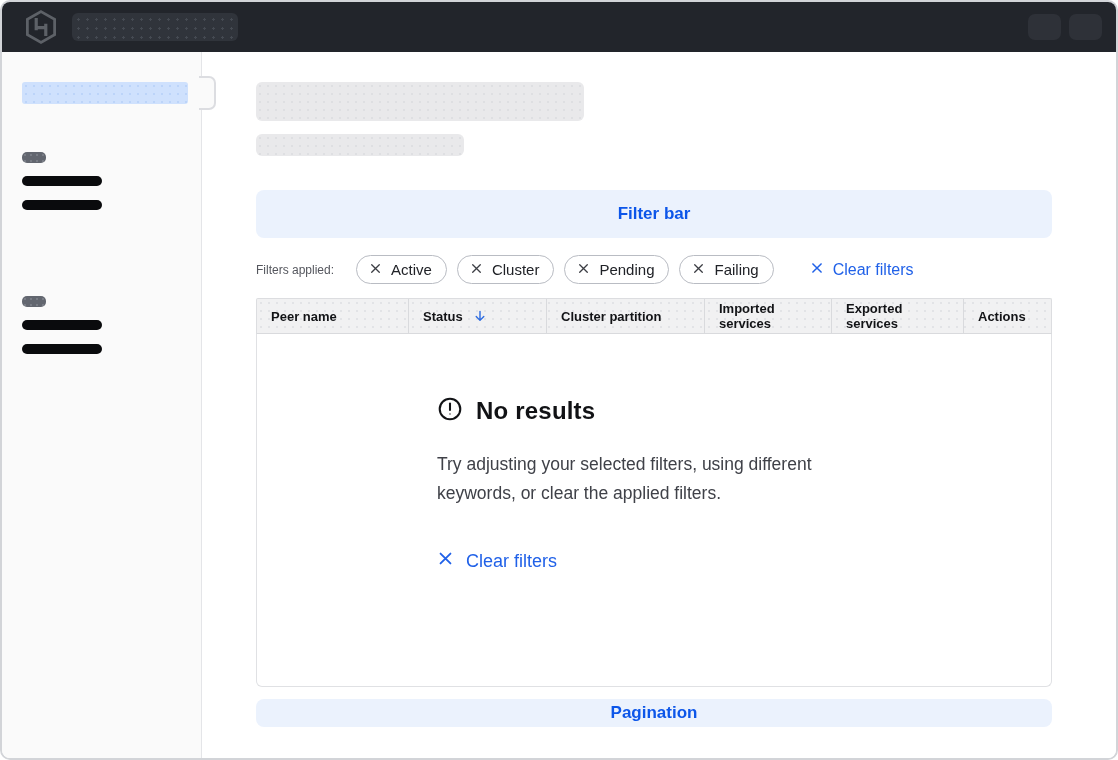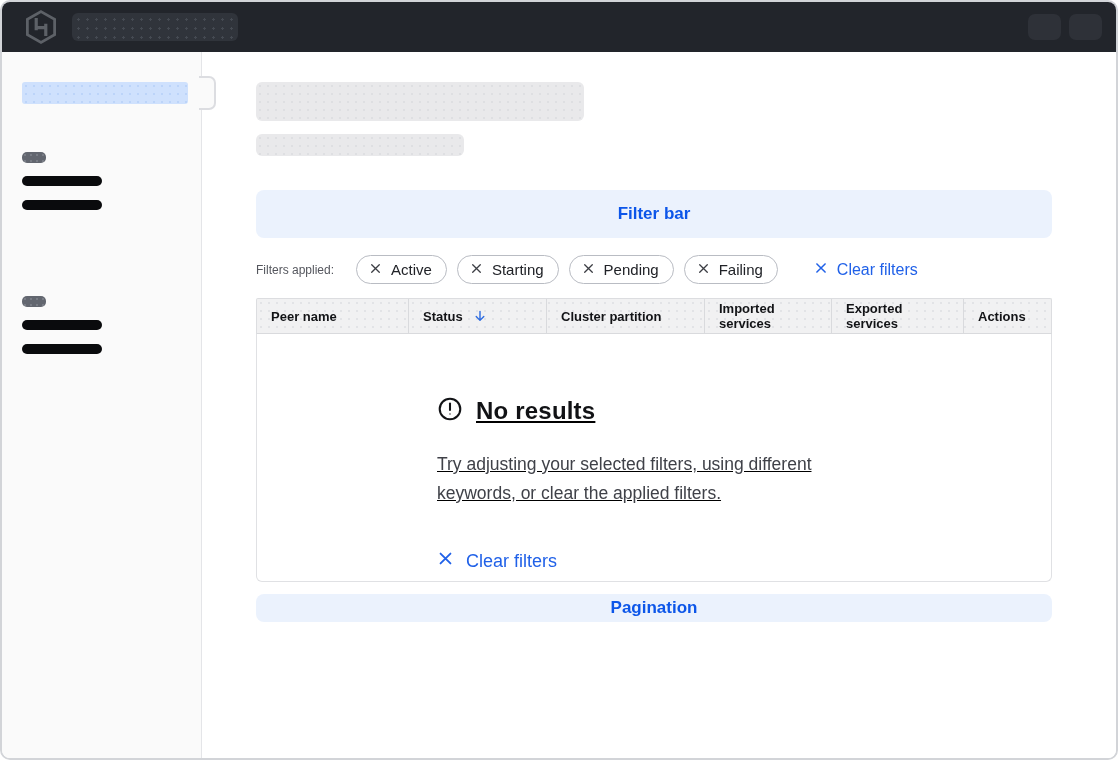--- a/index.html
+++ b/index.html
@@ -110,25 +110,24 @@
     display: flex; align-items: center; gap: 10px;
     padding: 0 8px 0 14px;
     font-size: 13px; font-weight: bold; color: #121316;
     border-right: 1px solid #d9dadd;
   }
   .th:last-child { border-right: none; }
   .th .sort svg { width: 14px; height: 14px; color: #2d6be0; display: block; }
   .c0 { width: 152px; } .c1 { width: 158px; } .c2 { width: 138px; }
   .c3 { width: 127px; } .c4 { width: 132px; } .c5 { flex: 1; }
   .tbody {
-    height: 248px; background: #ffffff;
+    height: 353px; background: #ffffff;
     border: 1px solid #e0e1e4; border-top: none;
     border-radius: 0 0 6px 6px;
     padding: 62px 0 0 180px;
-    text-decoration: underline;
   }
   .empty { width: 432px; }
   .empty-title { display: flex; align-items: center; gap: 13px; }
   .empty-title svg { width: 26px; height: 26px; color: #121316; flex: 0 0 auto; }
   .empty-title h2 { font-size: 24px; color: #111215; letter-spacing: 0.2px; }
   .empty-desc { margin-top: 24px; font-size: 17.5px; line-height: 29px; color: #3f4148; }
   .empty-action { margin-top: 42px; }
   .empty-action .link { font-size: 18px; gap: 12px; }
   .empty-action .link svg { width: 17px; height: 17px; }
 </style>
@@ -178,21 +177,21 @@
           <button class="pill">
             <span><svg viewBox="0 0 24 24" width="13" height="13" fill="none" stroke="currentColor" stroke-width="2.4" stroke-linecap="round">
                   <path d="M5 5 L19 19 M19 5 L5 19"></path>
                 </svg></span>
             <span>Active</span>
           </button>
           <button class="pill">
             <span><svg viewBox="0 0 24 24" width="13" height="13" fill="none" stroke="currentColor" stroke-width="2.4" stroke-linecap="round">
                   <path d="M5 5 L19 19 M19 5 L5 19"></path>
                 </svg></span>
-            <span>Starting</span>
+            <span>Cluster</span>
           </button>
           <button class="pill">
             <span><svg viewBox="0 0 24 24" width="13" height="13" fill="none" stroke="currentColor" stroke-width="2.4" stroke-linecap="round">
                   <path d="M5 5 L19 19 M19 5 L5 19"></path>
                 </svg></span>
             <span>Pending</span>
           </button>
           <button class="pill">
             <span><svg viewBox="0 0 24 24" width="13" height="13" fill="none" stroke="currentColor" stroke-width="2.4" stroke-linecap="round">
                   <path d="M5 5 L19 19 M19 5 L5 19"></path>

